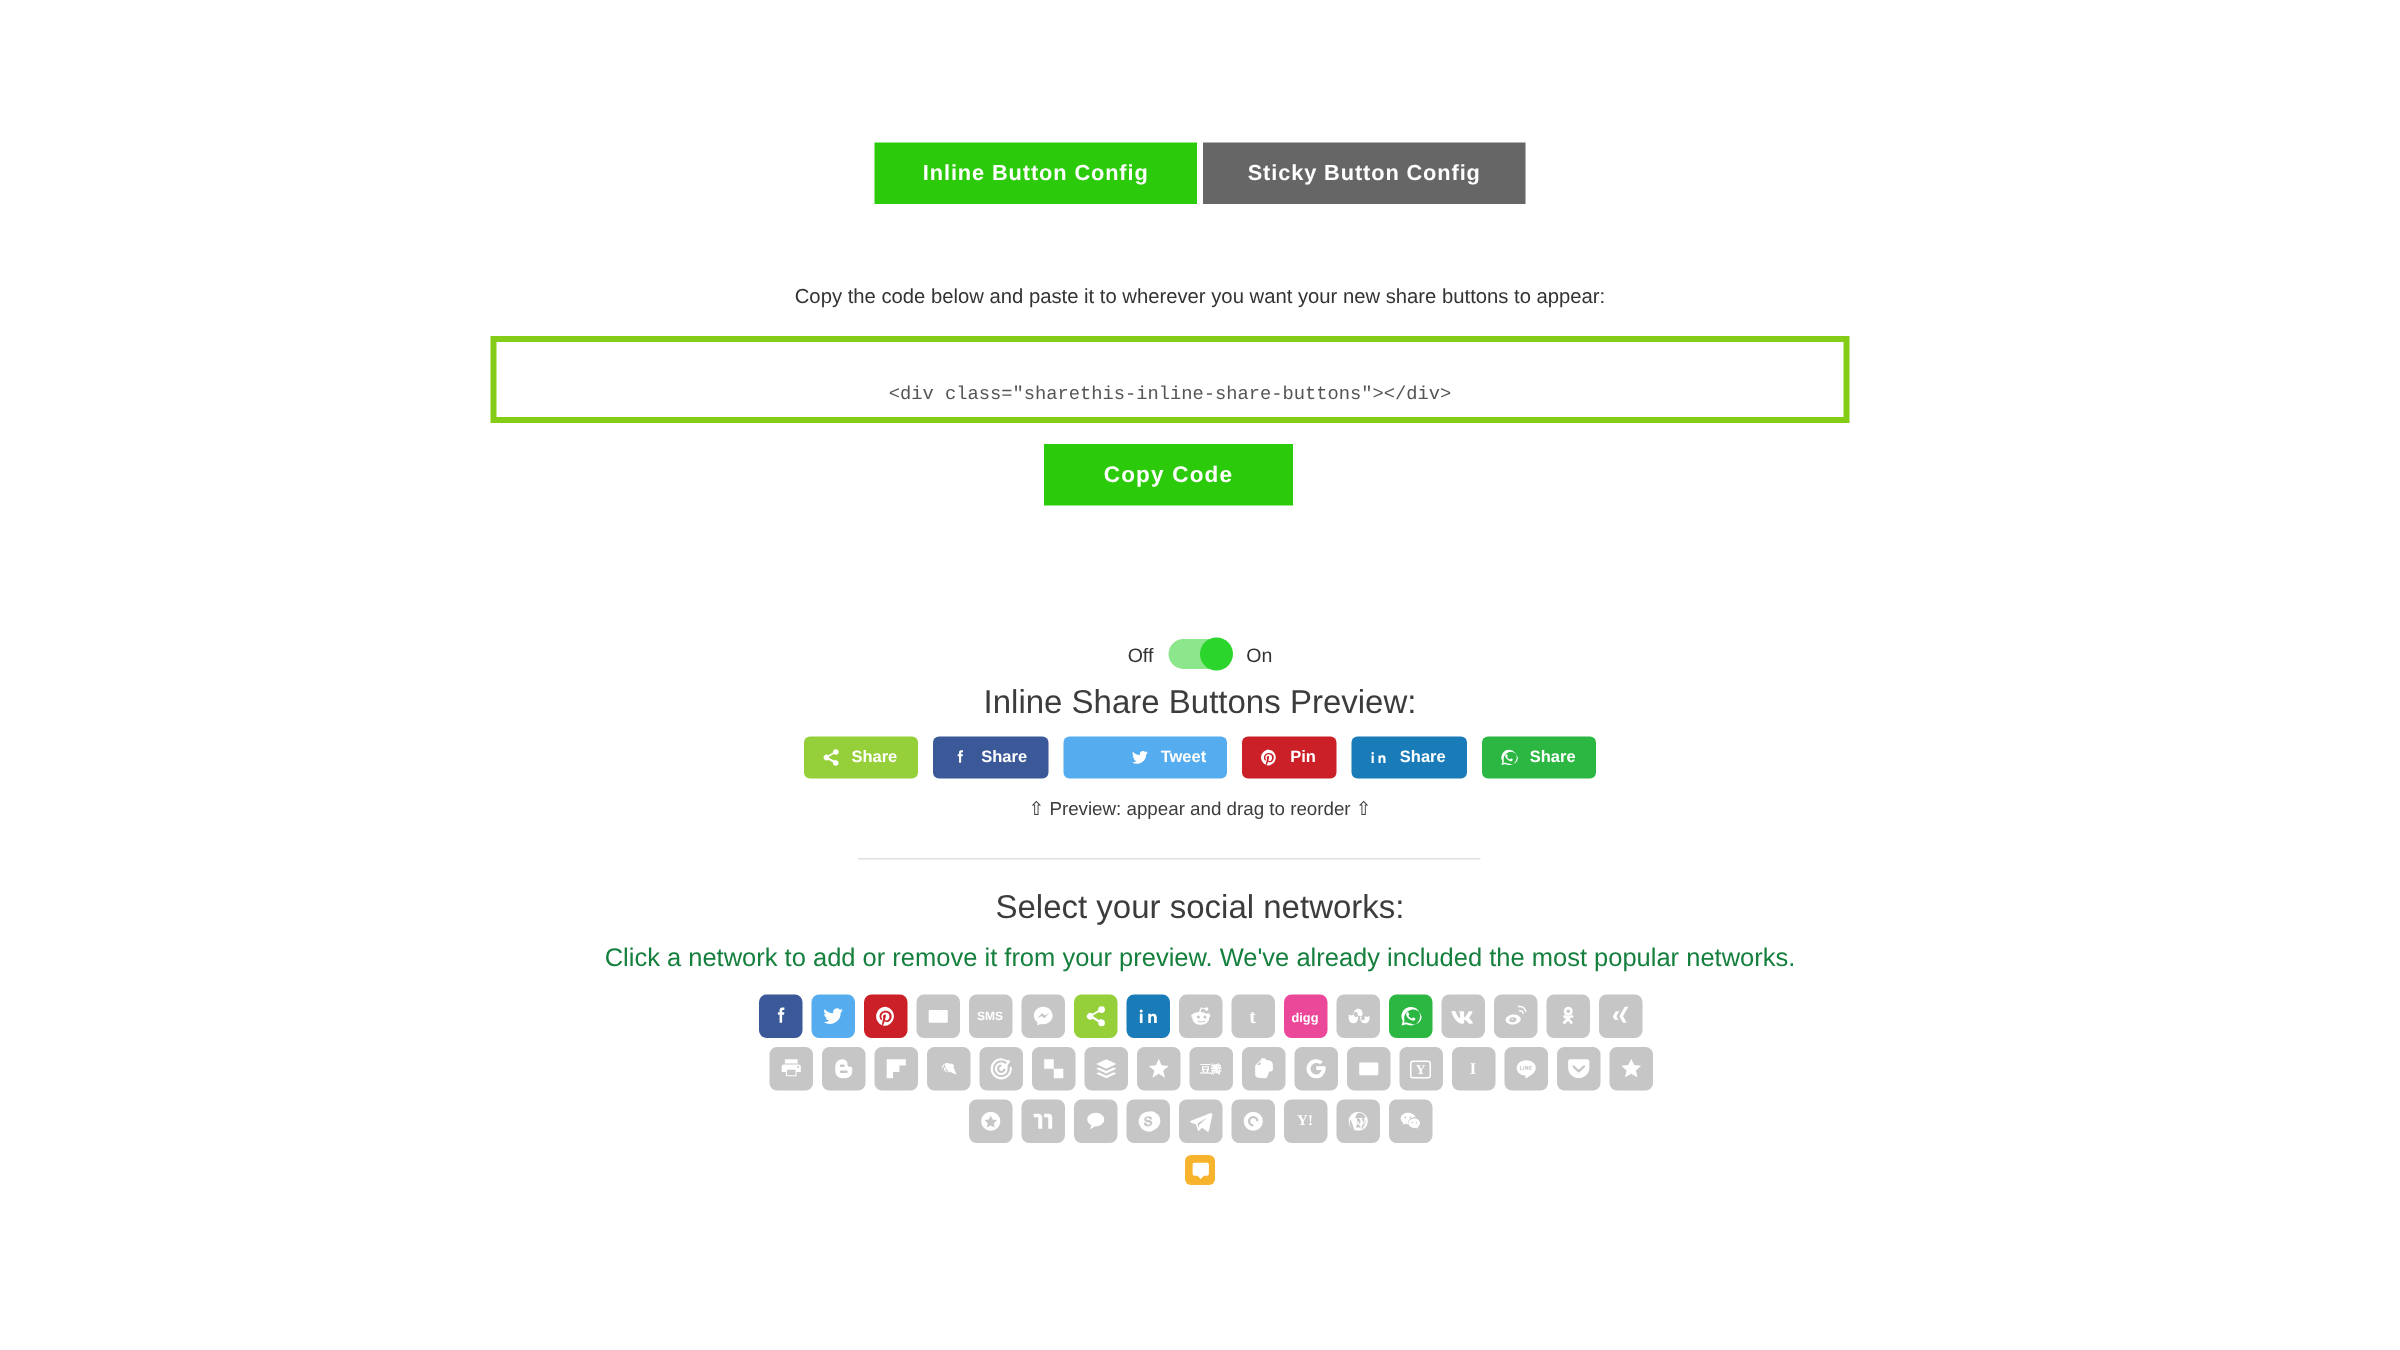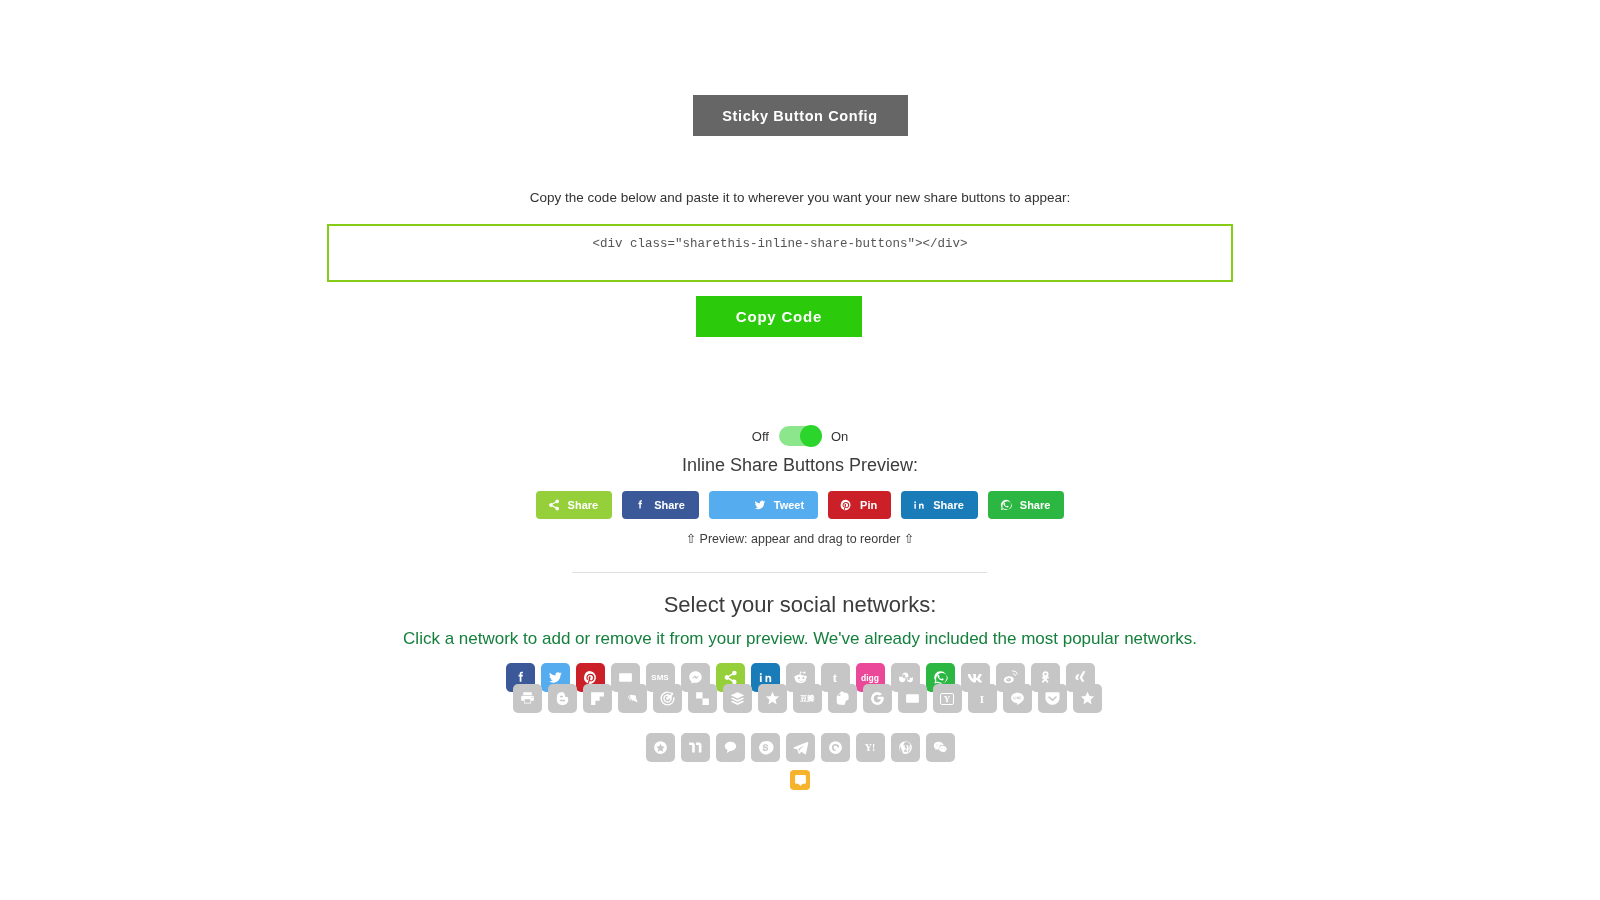--- a/index.html
+++ b/index.html
@@ -29,26 +29,26 @@
   .tab.inactive { background: #666666; }
 
   
   .copy-hint {
     position: absolute; top: 190px; left: 0; right: 0;
     text-align: center; font-size: 13.5px; color: #333;
   }
   .code-box {
     position: absolute; top: 224px; left: 327px;
     width: 906px; height: 58px;
-    border: 2px solid #84cc16; background: #fff;
+    border: 4px solid #84cc16; background: #fff;
     resize: none; outline: none;
     text-align: center;
     font-family: "Liberation Mono", monospace;
     font-size: 12.5px; color: #555;
-    padding-top: 11px;
+    padding-top: 28px;
     overflow: hidden;
   }
   .copy-btn {
     position: absolute; top: 296px; left: 696px;
     width: 166px; height: 41px;
     background: #2bcb0b; color: #fff; border: none;
     font-size: 15px; font-weight: bold; letter-spacing: .8px;
     cursor: pointer; font-family: "Liberation Sans", sans-serif;
   }
   .instr {
@@ -69,21 +69,21 @@
   }
   .switch .knob {
     position: absolute; top: -1px; right: -1px;
     width: 22px; height: 22px; border-radius: 50%;
     background: #2bd52b;
   }
 
   
   .prev-title {
     position: absolute; top: 455px; left: 0; right: 0;
-    text-align: center; font-size: 18px; font-weight: 400; color: #3c3c3c;
+    text-align: center; font-size: 22px; font-weight: 400; color: #3c3c3c;
   }
   .share-row {
     position: absolute; top: 491px; left: 0; right: 0;
     display: flex; justify-content: center; gap: 10px;
   }
   .sbtn {
     height: 28px; border-radius: 4px;
     display: flex; align-items: center; gap: 7px;
     padding: 0 14px 0 11px;
     color: #fff; font-size: 11px; font-weight: bold;
@@ -103,21 +103,21 @@
   .net-title {
     position: absolute; top: 592px; left: 0; right: 0;
     text-align: center; font-size: 22px; font-weight: 400; color: #3c3c3c;
   }
   .net-sub {
     position: absolute; top: 629px; left: 0; right: 0;
     text-align: center; font-size: 17px; color: #15803d;
   }
   .grid { position: absolute; left: 0; right: 0; display: flex; justify-content: center; gap: 6px; text-align: center; }
   #grid-row-0 { top: 663px; }
-  #grid-row-1 { top: 684px; padding-left: 14px; }
+  #grid-row-1 { top: 698px; padding-left: 14px; }
   #grid-row-2 { top: 733px; }
   .net {
     width: 29px; height: 29px; border-radius: 5px;
     background: #c6c6c6;
     display: flex; align-items: center; justify-content: center;
     cursor: pointer; flex: none;
   }
   .net svg { width: 17px; height: 17px; fill: #fff; }
   .net .txt { color: #fff; font-size: 9px; font-weight: bold; font-family: "Liberation Sans", sans-serif; }
   .net .txt.cn { font-size: 7.5px; letter-spacing: -.5px; }
@@ -133,20 +133,21 @@
     display: flex; align-items: center; justify-content: center; flex: none;
   }
   .sms-badge svg { width: 13px; height: 13px; fill: #fff; }
 </style>
 </head>
 <body>
 
 <div class="page">
 
   <div class="tabs">
+    <button class="tab active">Inline Button Config</button>
     <button class="tab inactive">Sticky Button Config</button>
   </div>
 
   <div class="copy-hint">Copy the code below and paste it to wherever you want your new share buttons to appear:</div>
   <textarea class="code-box" placeholder="" style="">&lt;div class="sharethis-inline-share-buttons"&gt;&lt;/div&gt;</textarea>
   <button class="copy-btn">Copy Code</button>
 
   <div class="toggle-row">
     <span>Off</span>
     <div class="switch">

